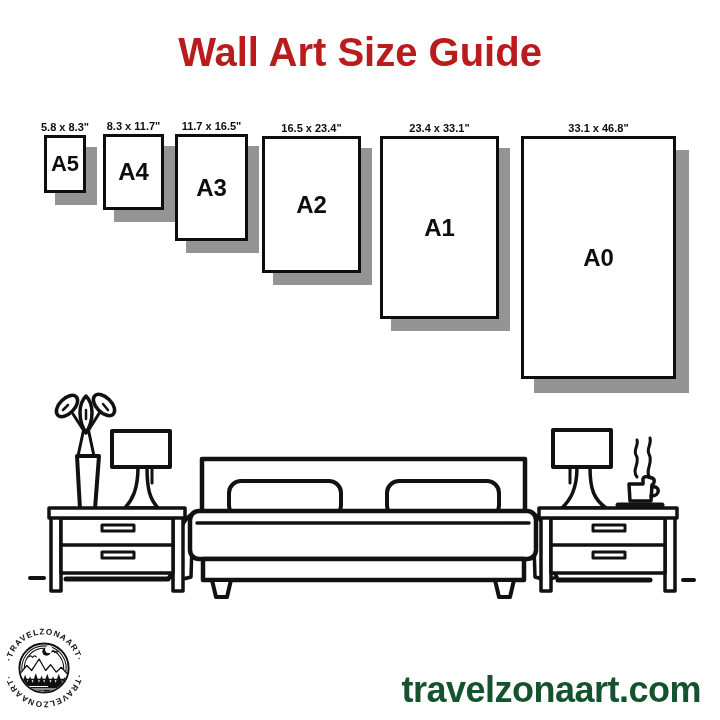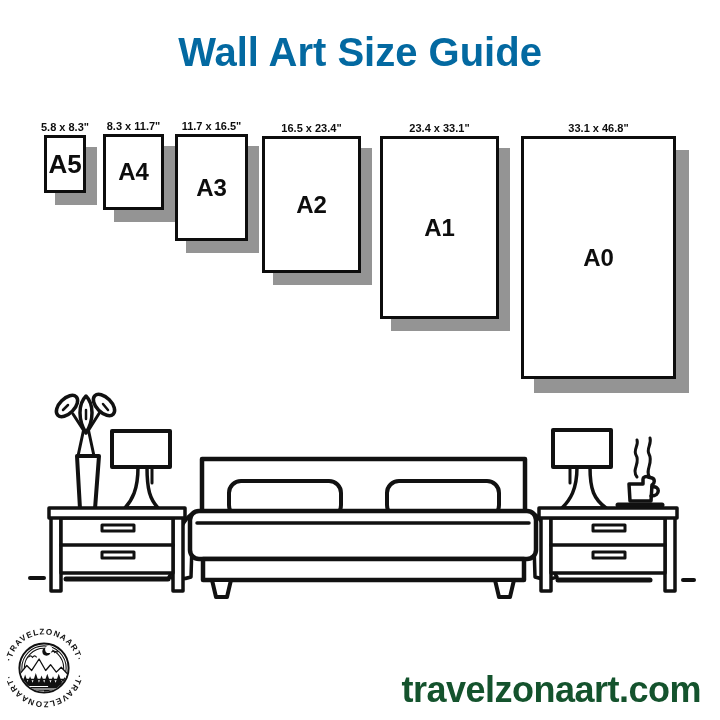--- a/index.html
+++ b/index.html
@@ -3,34 +3,34 @@
 <meta charset="utf-8">
 <style>
   html,body{margin:0;padding:0;}
   body{
     width:720px;height:720px;position:relative;overflow:hidden;
     background:#ffffff;color:#0d0d0d;
     font-family:"Liberation Sans","DejaVu Sans",sans-serif;
   }
   .title{
     position:absolute;top:30px;left:0;width:720px;text-align:center;
-    font-size:40px;font-weight:800;letter-spacing:0;color:#0369a1;
+    font-size:40px;font-weight:800;letter-spacing:0;color:#b91c1c;
   }
   .paper{
     position:absolute;background:#fff;border:3px solid #0d0d0d;
     box-shadow:11px 12px 0 0 #949494;box-sizing:border-box;
     display:flex;align-items:center;justify-content:center;
   }
   .size-name{font-weight:700;font-size:24px;color:#0d0d0d;}
   .dims{
     position:absolute;bottom:100%;left:50%;transform:translateX(-50%);
     margin-bottom:5px;white-space:nowrap;font-size:11px;font-weight:700;color:#0d0d0d;
   }
   #a5{left:44px;top:135px;width:42px;height:58px;}
-  #a5 .size-name{font-size:26px;}
+  #a5 .size-name{font-size:22px;}
   #a4{left:103px;top:134px;width:61px;height:76px;}
   #a3{left:175px;top:134px;width:73px;height:107px;}
   #a2{left:262px;top:136px;width:99px;height:137px;}
   #a1{left:380px;top:136px;width:119px;height:183px;}
   #a0{left:521px;top:136px;width:155px;height:243px;box-shadow:13px 14px 0 0 #949494;}
   .scene{position:absolute;left:0;top:0;}
   .logo{position:absolute;left:3px;top:627px;width:82px;height:82px;overflow:visible;}
   .website{
     position:absolute;right:19px;top:669px;
     font-size:36px;font-weight:800;letter-spacing:-0.5px;color:#14532d;

